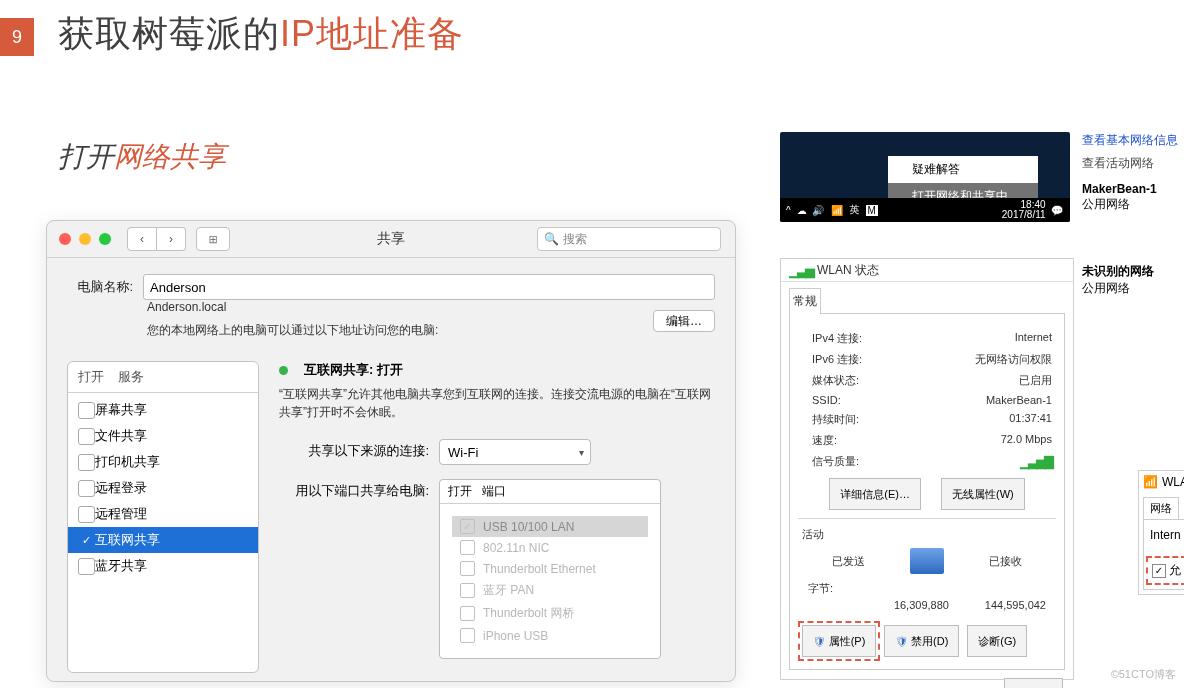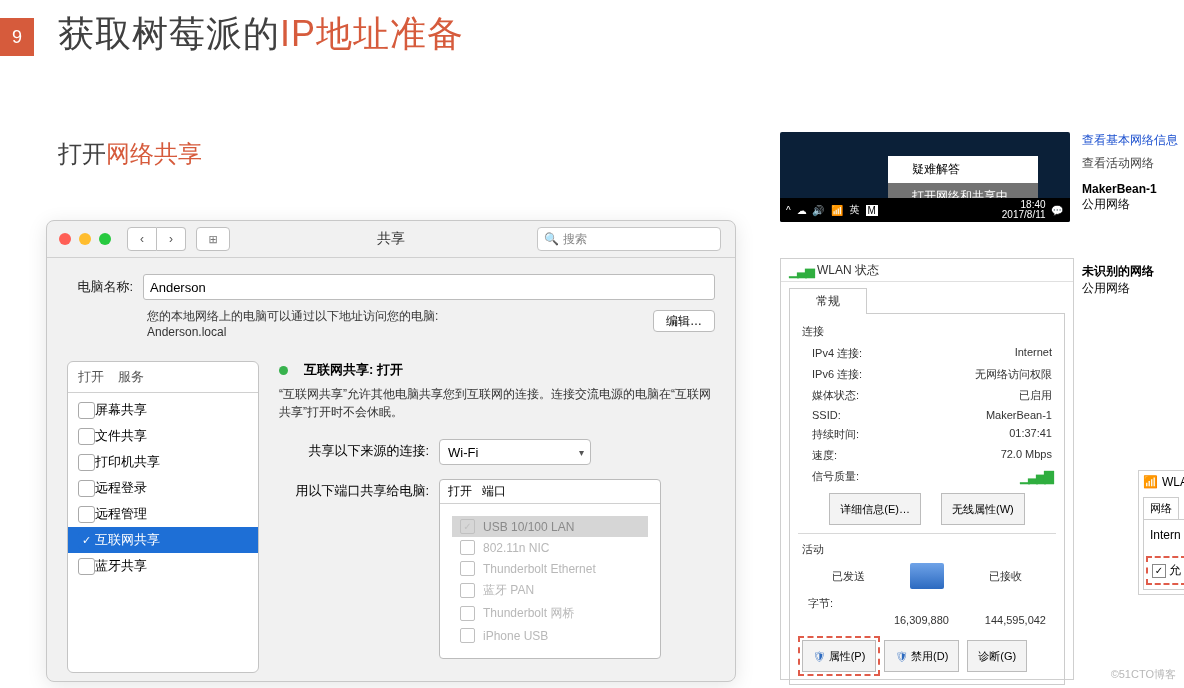--- a/index.html
+++ b/index.html
@@ -1,20 +1,20 @@
 <!DOCTYPE html>
 <html><head>
 <meta charset="utf-8">
 <style>
   html,body{margin:0;padding:0;font-family:-apple-system,"Helvetica Neue","PingFang SC","Microsoft YaHei",sans-serif;background:#fff;width:1184px;height:688px;overflow:hidden;}
   
   .slide-num{position:absolute;left:0;top:18px;width:34px;height:38px;background:#d65b3c;color:#fff;display:flex;align-items:center;justify-content:center;font-size:18px;}
   .slide-title{position:absolute;left:58px;top:10px;font-size:36px;color:#404040;font-weight:300;letter-spacing:1px;}
   .slide-title .accent{color:#d65b3c;}
-  .sub-title{position:absolute;left:58px;top:138px;font-size:24px;color:#404040;font-weight:300;}
+  .sub-title{position:absolute;left:58px;top:138px;font-size:28px;color:#404040;font-weight:300;font-style:italic;}
   .sub-title .accent{color:#d65b3c;}
 
   
   .mac-window{position:absolute;left:46px;top:220px;width:688px;height:460px;border:1px solid #c8c8c8;border-radius:8px;background:#f1f1f1;box-shadow:0 4px 20px rgba(0,0,0,0.1);}
   .mac-titlebar{height:36px;display:flex;align-items:center;border-bottom:1px solid #d0d0d0;}
   .traffic{display:flex;gap:8px;padding-left:12px;}
   .traffic span{width:12px;height:12px;border-radius:50%;}
   .traffic .r{background:#ff5f56;} .traffic .y{background:#ffbd2e;} .traffic .g{background:#27c93f;}
   .tb-nav{margin-left:16px;display:flex;gap:0;}
   .tb-btn{width:28px;height:22px;border:1px solid #c0c0c0;background:#fff;display:flex;align-items:center;justify-content:center;font-size:12px;color:#555;}
@@ -67,21 +67,21 @@
 
   
   .net-info{position:absolute;left:1082px;top:132px;font-size:12px;width:120px;}
   .net-info .link{color:#1a4fcf;}
   .net-info .sec{margin-top:6px;color:#444;}
   .net-info b{font-size:12px;}
 
   
   .wlan-dialog{position:absolute;left:780px;top:258px;width:292px;height:420px;border:1px solid #cfcfcf;background:#fff;font-size:11px;color:#333;}
   .wlan-titlebar{height:22px;background:#fff;border-bottom:1px solid #e0e0e0;display:flex;align-items:center;padding:0 8px;font-size:12px;gap:4px;}
-  .wlan-tab{display:inline-block;padding:4px 26px;border:1px solid #ccc;border-bottom:none;background:#fff;margin:6px 0 0 8px;font-size:12px;position:relative;z-index:2;}
+  .wlan-tab{display:inline-block;padding:4px 3px;border:1px solid #ccc;border-bottom:none;background:#fff;margin:6px 0 0 8px;font-size:12px;position:relative;z-index:2;}
   .wlan-frame{border:1px solid #ccc;margin:0 8px 8px 8px;margin-top:-1px;padding:10px 12px 12px 12px;}
   .wlan-row{display:flex;justify-content:space-between;padding:3px 0;}
   .wlan-btns{display:flex;gap:20px;justify-content:center;margin-top:6px;}
   .wlan-btn{height:32px;border:1px solid #bcbcbc;background:#f3f3f3;font-size:11px;padding:13px 10px;display:inline-flex;align-items:center;gap:3px;}
   .shield{color:#2c6ac0;font-size:10px;}
   .dashed{outline:2px dashed #e05c4a;outline-offset:2px;}
   .sig{color:#2fae3f;letter-spacing:-2px;font-size:13px;}
   .divider{height:1px;background:#d8d8d8;margin:8px -4px;}
   .act-icon{width:34px;height:26px;background:linear-gradient(#6fa3e8,#2c6ac0);border-radius:2px;margin:0 auto;}
 
@@ -122,22 +122,22 @@
         <span>搜索</span>
       </div>
   </div>
   <div class="mac-body">
     <div class="field-row">
       <div class="field-label">电脑名称:</div>
       <div class="field-input">Anderson</div>
     </div>
     <div style="display:flex;align-items:flex-start;">
       <div style="flex:1">
+        <div class="field-help" style="margin-top:0">Anderson.local</div>
         <div class="field-help">您的本地网络上的电脑可以通过以下地址访问您的电脑:</div>
-        <div class="field-help" style="margin-top:0">Anderson.local</div>
       </div>
       <button class="edit-btn" style="margin-top:10px">编辑…</button>
     </div>
 
     <div class="sharing-split">
       <div class="sidebar">
         <div class="sidebar-head">
             <span>打开</span>
             <span>服务</span>
           </div>
@@ -251,21 +251,20 @@
   <div>公用网络</div>
 </div>
 
 <div class="wlan-dialog">
   <div class="wlan-titlebar">
       <span class="sig">▁▃▅</span>
       <span>WLAN 状态</span>
     </div>
   <span class="wlan-tab">常规</span>
   <div class="wlan-frame">
-    <div>连接</div>
     <div id="wlan-rows" style="margin:4px 0 0 10px;">
         <div class="wlan-row">
           <span>IPv4 连接:</span>
           <span>Internet</span>
         </div>
         <div class="wlan-row">
           <span>IPv6 连接:</span>
           <span>无网络访问权限</span>
         </div>
         <div class="wlan-row">

